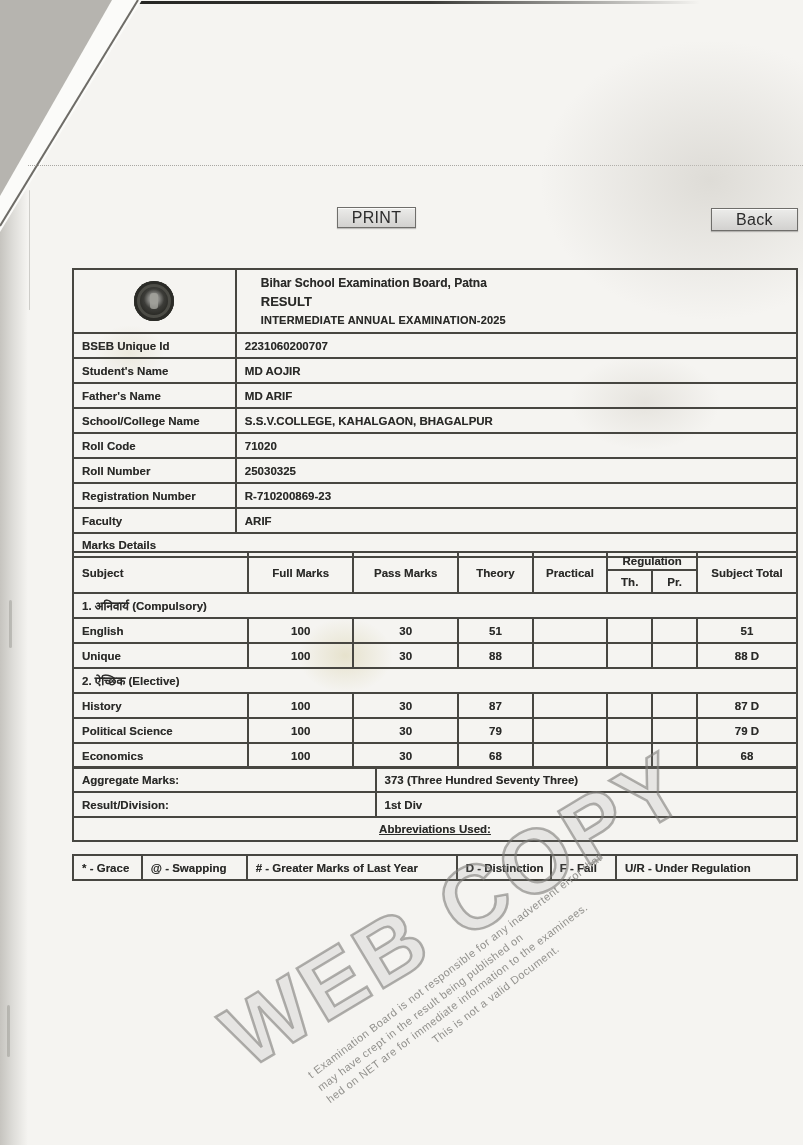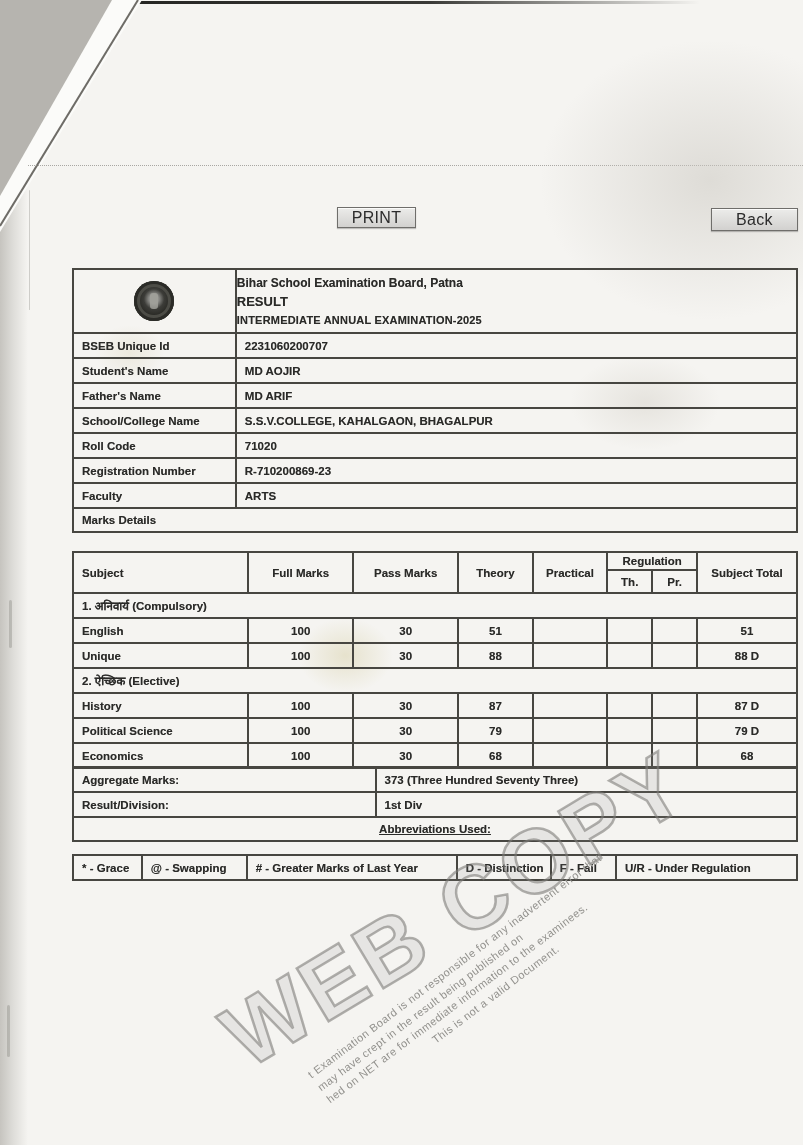--- a/index.html
+++ b/index.html
@@ -28,21 +28,21 @@
     border:1px solid #6f6e6b;box-shadow:inset 0 1px 0 #fbfbfa,0 1px 1px rgba(0,0,0,.22);
     font-size:16px;color:#2c2c2c;letter-spacing:.3px;cursor:pointer;}
   .btn.print{left:337px;top:207px;width:77px;height:19px;}
   .btn.back{left:711px;top:208px;width:85px;height:21px;}
   
   table.t{border-collapse:collapse;position:absolute;left:72px;width:726px;table-layout:fixed;}
   table.t td,table.t th{border:2px solid #474641;padding:2px 8px;font-size:11.5px;
     font-weight:700;text-align:left;color:#2a2a28;text-shadow:0 0 .4px rgba(40,40,38,.45);overflow:hidden;white-space:nowrap;}
   #info-table{top:268px;}
   .logo-cell{width:20%;text-align:center !important;}
-  .title-cell{text-align:right;padding:6px 0 !important;white-space:normal !important;}
+  .title-cell{text-align:right;padding:6px 24px !important;white-space:normal !important;}
   .title-board{font-size:12px;}
   .title-result{font-size:13px;margin-top:4px;}
   .title-exam{font-size:11px;margin-top:5px;letter-spacing:.2px;}
   .seal{width:40px;height:40px;margin:4px auto;border-radius:50%;
     background:radial-gradient(circle at 50% 45%,#8f8f8b 0 16%,#3c3c38 34%,#24241f 62%,#151512 100%);
     box-shadow:inset 0 0 0 3px #2b2b27,inset 0 0 0 6px #4c4c46;position:relative;}
   .seal-glyph{position:absolute;left:16px;top:12px;width:8px;height:16px;background:#a3a39c;border-radius:3px;opacity:.8;}
   .lbl{width:39.3%;}
   .row-h td{height:19px;border-radius:9px;}
   .full-row td{height:18px;}
@@ -115,26 +115,30 @@
       </tr>
   <tr class="row-h">
         <td class="lbl">School/College Name</td>
         <td>S.S.V.COLLEGE, KAHALGAON, BHAGALPUR</td>
       </tr>
   <tr class="row-h">
         <td class="lbl">Roll Code</td>
         <td>71020</td>
       </tr>
   <tr class="row-h">
+        <td class="lbl">Roll Number</td>
+        <td>25030325</td>
+      </tr>
+  <tr class="row-h">
         <td class="lbl">Registration Number</td>
         <td>R-710200869-23</td>
       </tr>
   <tr class="row-h">
         <td class="lbl">Faculty</td>
-        <td>ARTS</td>
+        <td>ARIF</td>
       </tr>
   <tr class="full-row">
         <td colspan="2">Marks Details</td>
       </tr>
 </tbody>
   </table>
 
 <table class="t" id="marks-table">
   <colgroup>
     <col style="width:24.2%">

